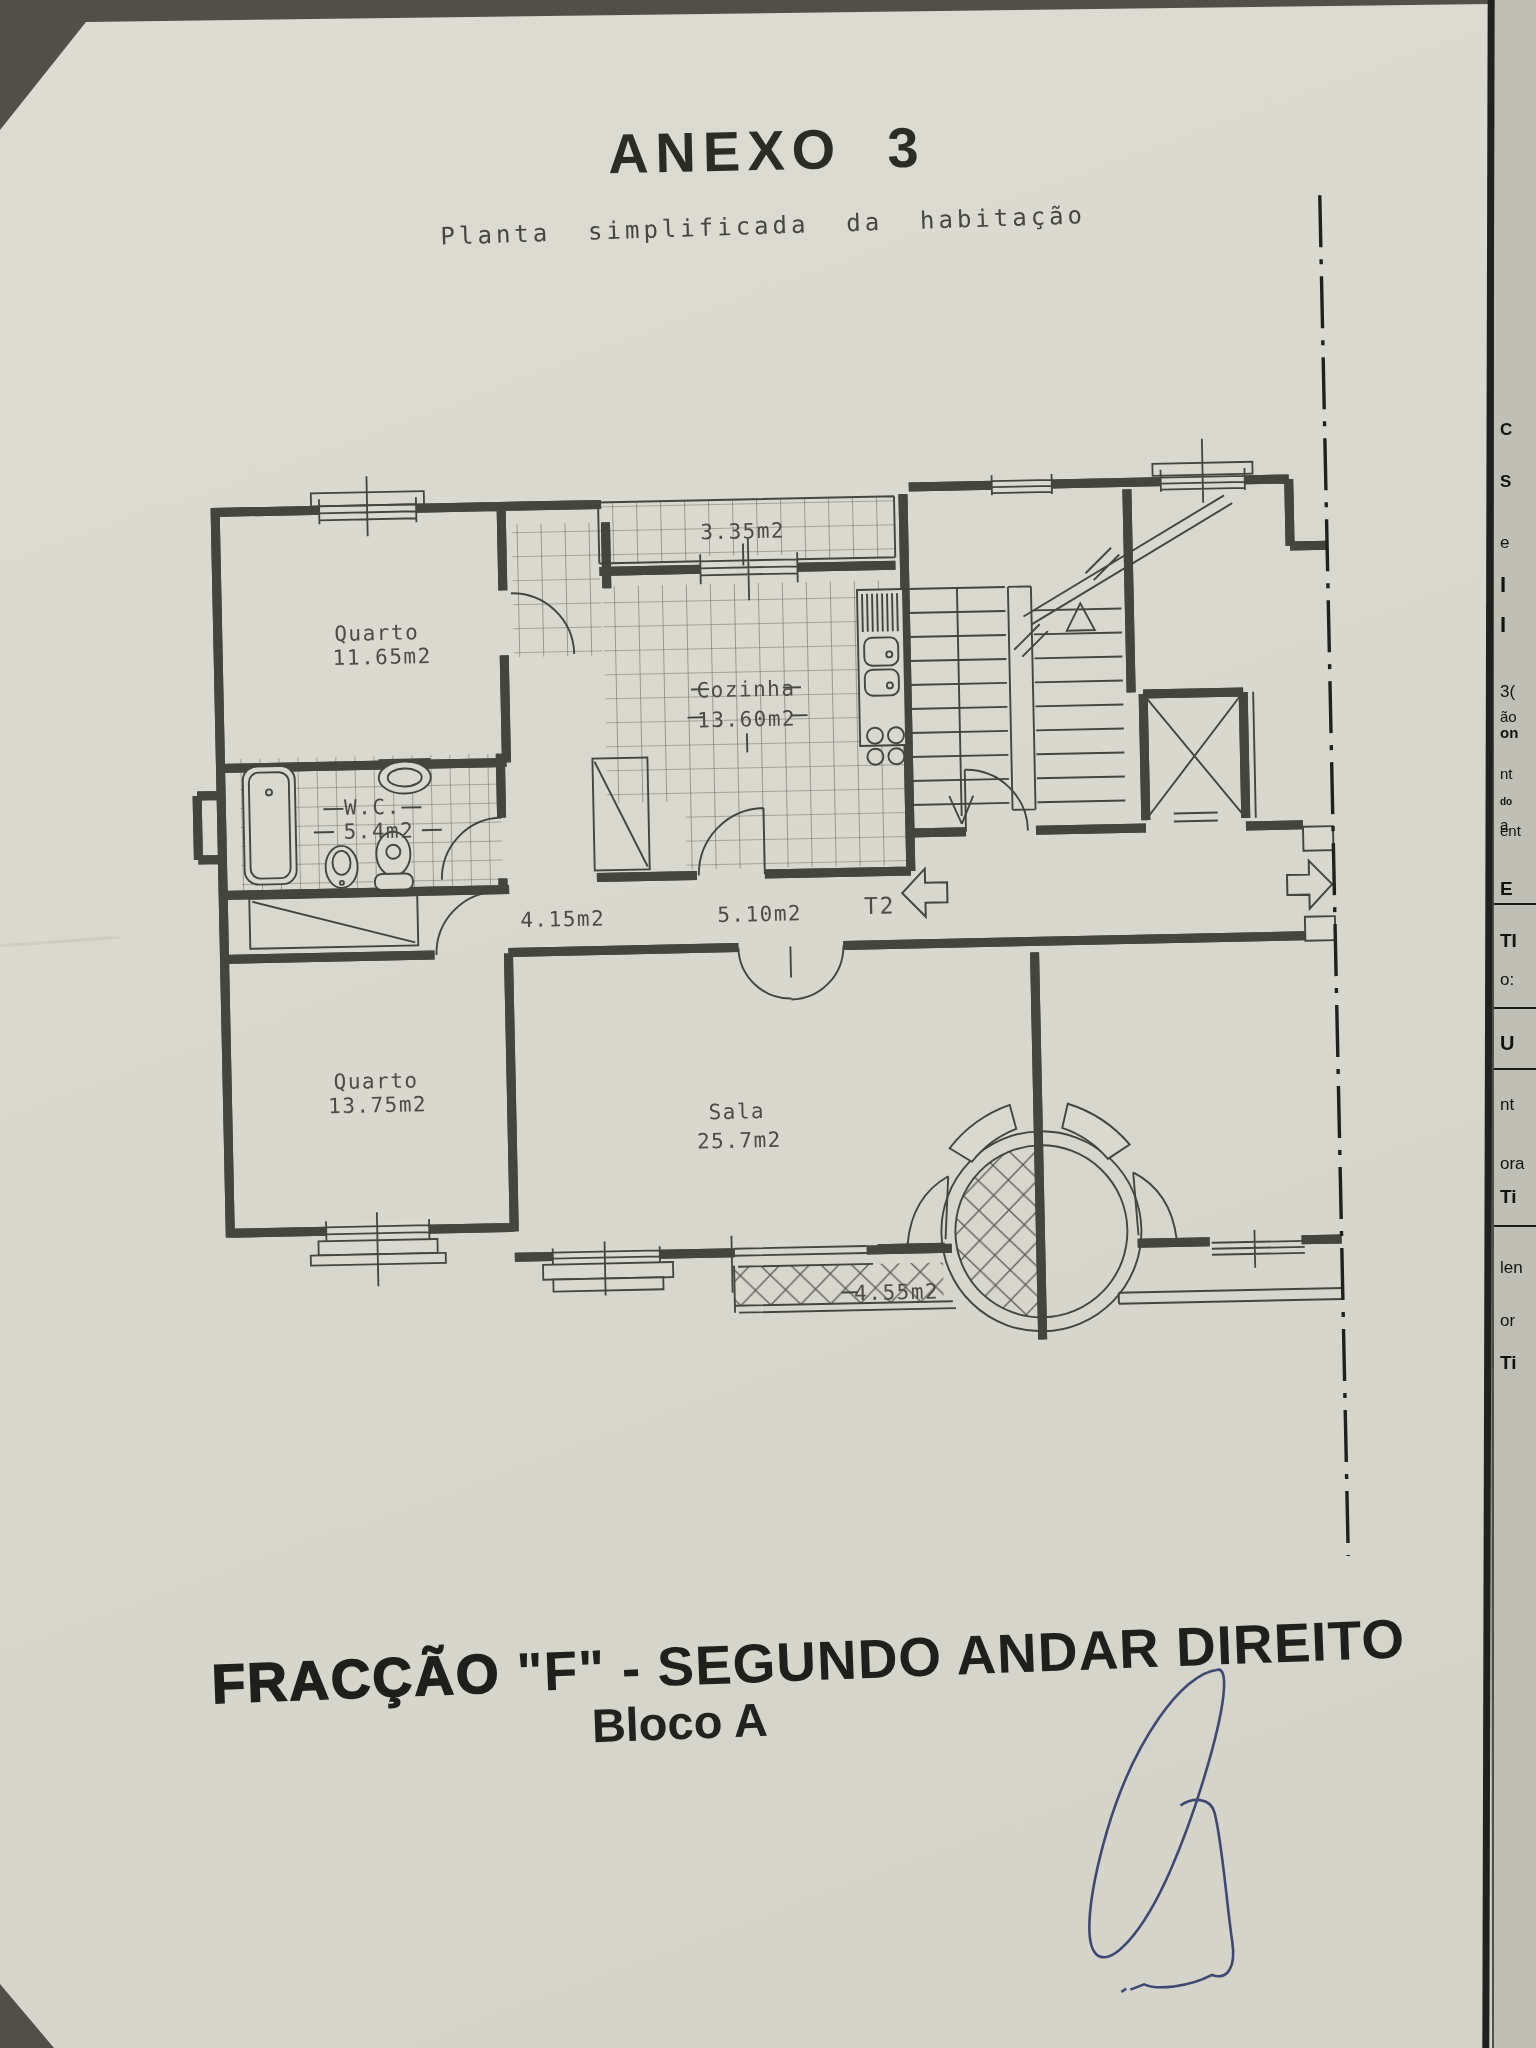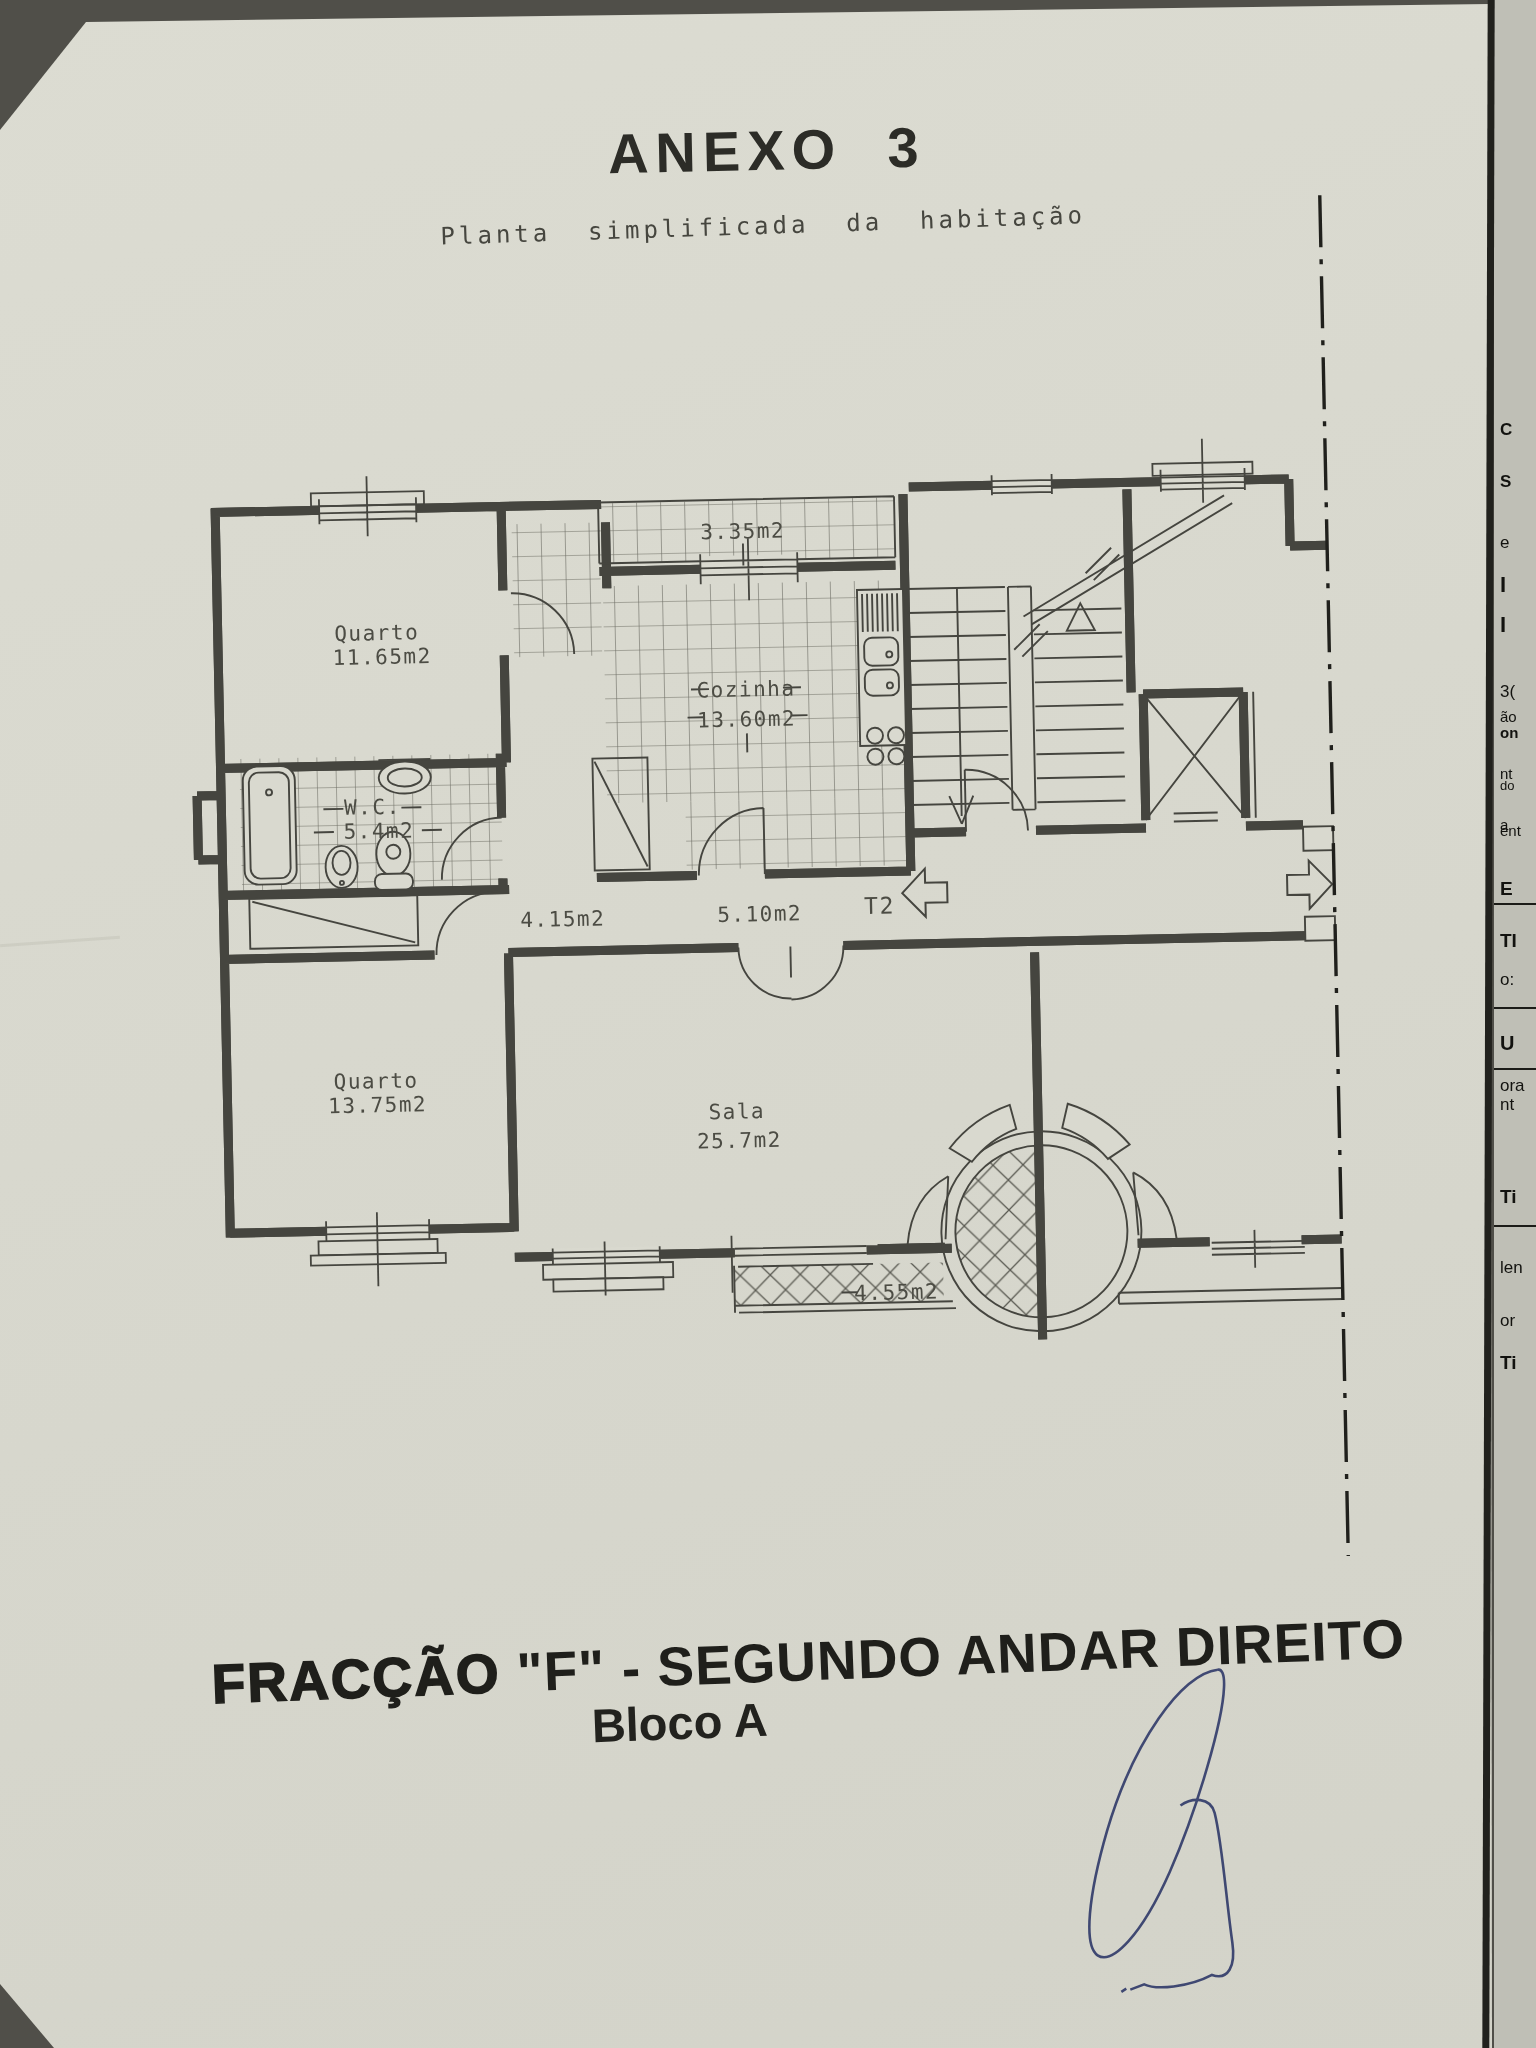--- a/index.html
+++ b/index.html
@@ -69,31 +69,31 @@
   <span class="frag" style="top:420px">C</span>
   <span class="frag" style="top:472px">S</span>
   <span class="frag" style="top:533px;font-weight:normal">e</span>
   <span class="frag" style="top:572px;font-size:22px">I</span>
   <span class="frag" style="top:612px;font-size:22px">I</span>
   <span class="frag" style="top:682px;font-weight:normal">3(</span>
   <span class="frag" style="top:724px;font-weight:bold;font-size:15px">on</span>
   <span class="frag" style="top:708px;font-weight:normal;font-size:15px">ão</span>
   <span class="frag" style="top:765px;font-weight:normal;font-size:15px">nt</span>
   <span class="frag" style="top:822px;font-weight:normal;font-size:15px">ent</span>
-  <span class="frag" style="top:778px;font-weight:normal;font-size:13px">do</span>
+  <span class="frag" style="top:796px;font-weight:bold;font-size:10px">do</span>
   <span class="frag" style="top:816px;font-weight:normal;font-size:15px">a</span>
   <span class="frag" style="top:878px;font-size:19px">E</span>
   <span class="rule" style="top:903px"></span>
   <span class="frag" style="top:930px;font-size:19px">TI</span>
   <span class="frag" style="top:970px;font-weight:normal">o:</span>
   <span class="rule" style="top:1007px"></span>
   <span class="frag" style="top:1032px;font-size:20px">U</span>
   <span class="rule" style="top:1068px"></span>
   <span class="frag" style="top:1095px;font-weight:normal">nt</span>
-  <span class="frag" style="top:1076px;font-weight:normal">ora</span>
+  <span class="frag" style="top:1154px;font-weight:normal">ora</span>
   <span class="frag" style="top:1186px;font-size:19px">Ti</span>
   <span class="rule" style="top:1225px"></span>
   <span class="frag" style="top:1258px;font-weight:normal">len</span>
   <span class="frag" style="top:1311px;font-weight:normal">or</span>
   <span class="frag" style="top:1352px;font-size:19px">Ti</span>
 </div>
 <div class="page-edge-line"></div>
 
 <div class="paper"></div>
 <div class="crease" style="left:0;top:940px;width:120px;height:3px;transform:rotate(-4deg);z-index:2"></div>

